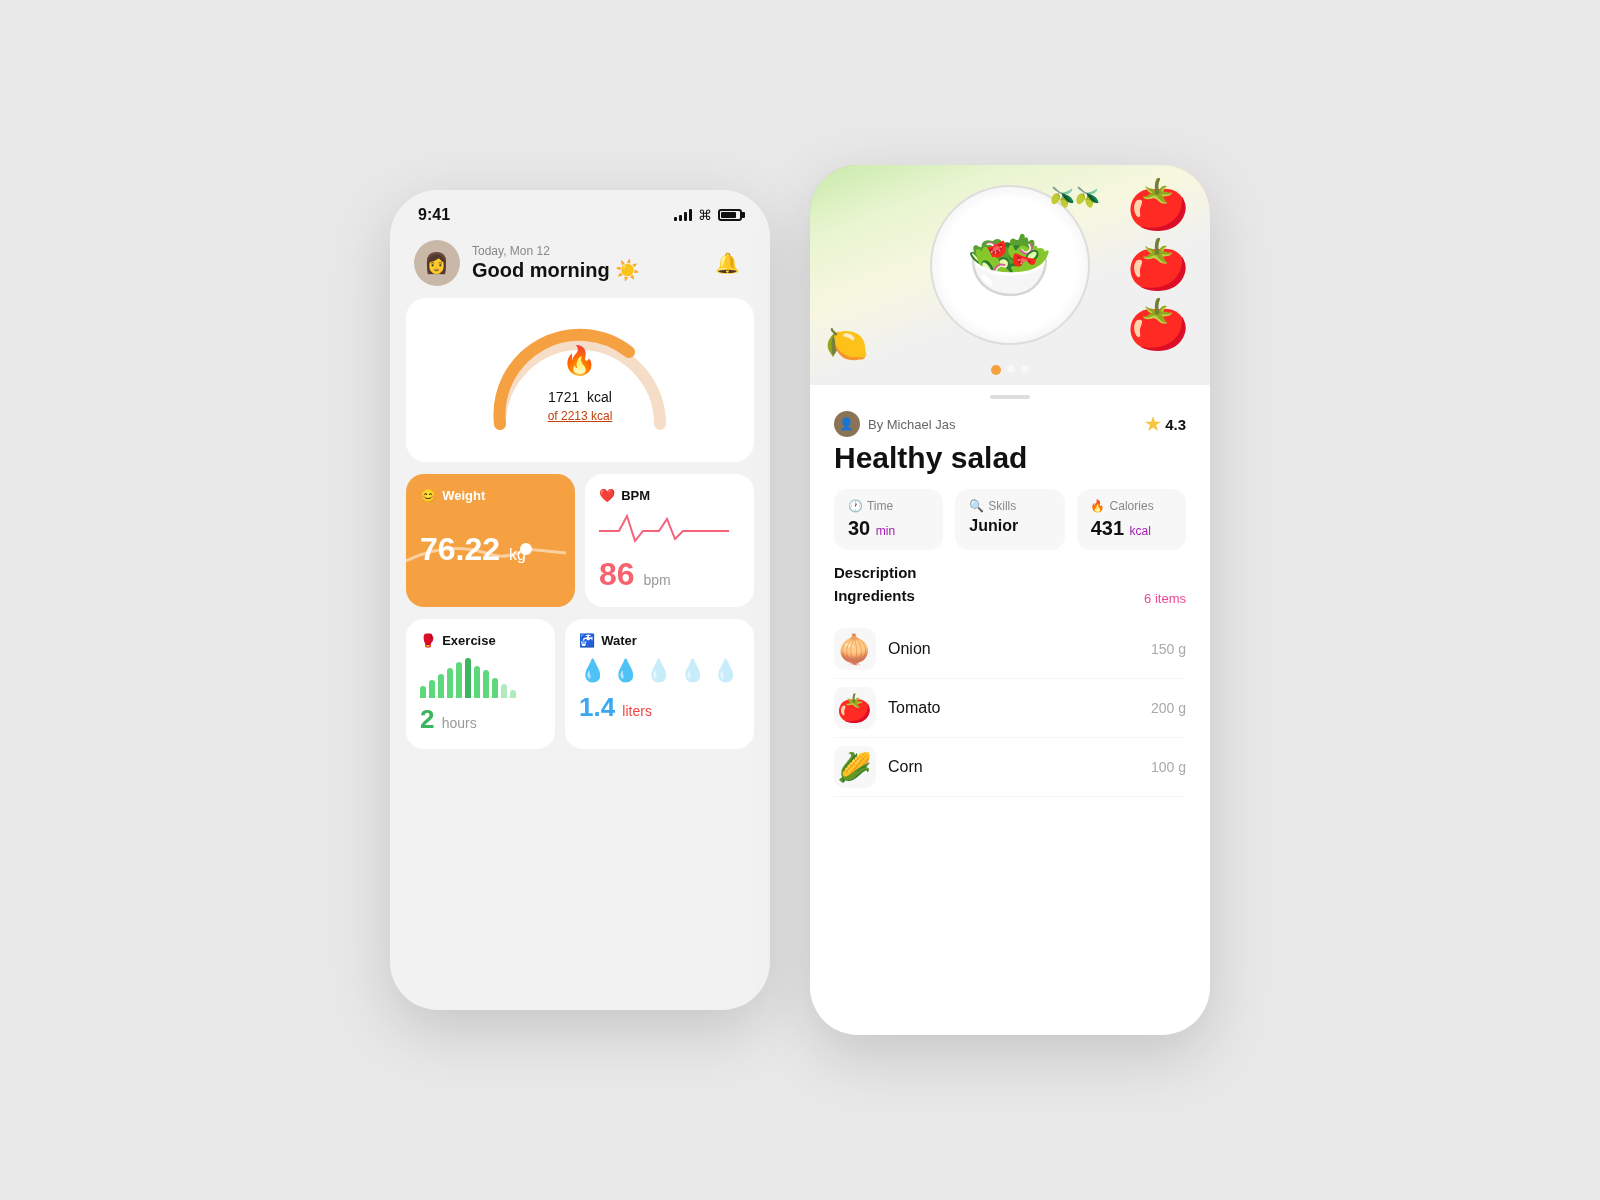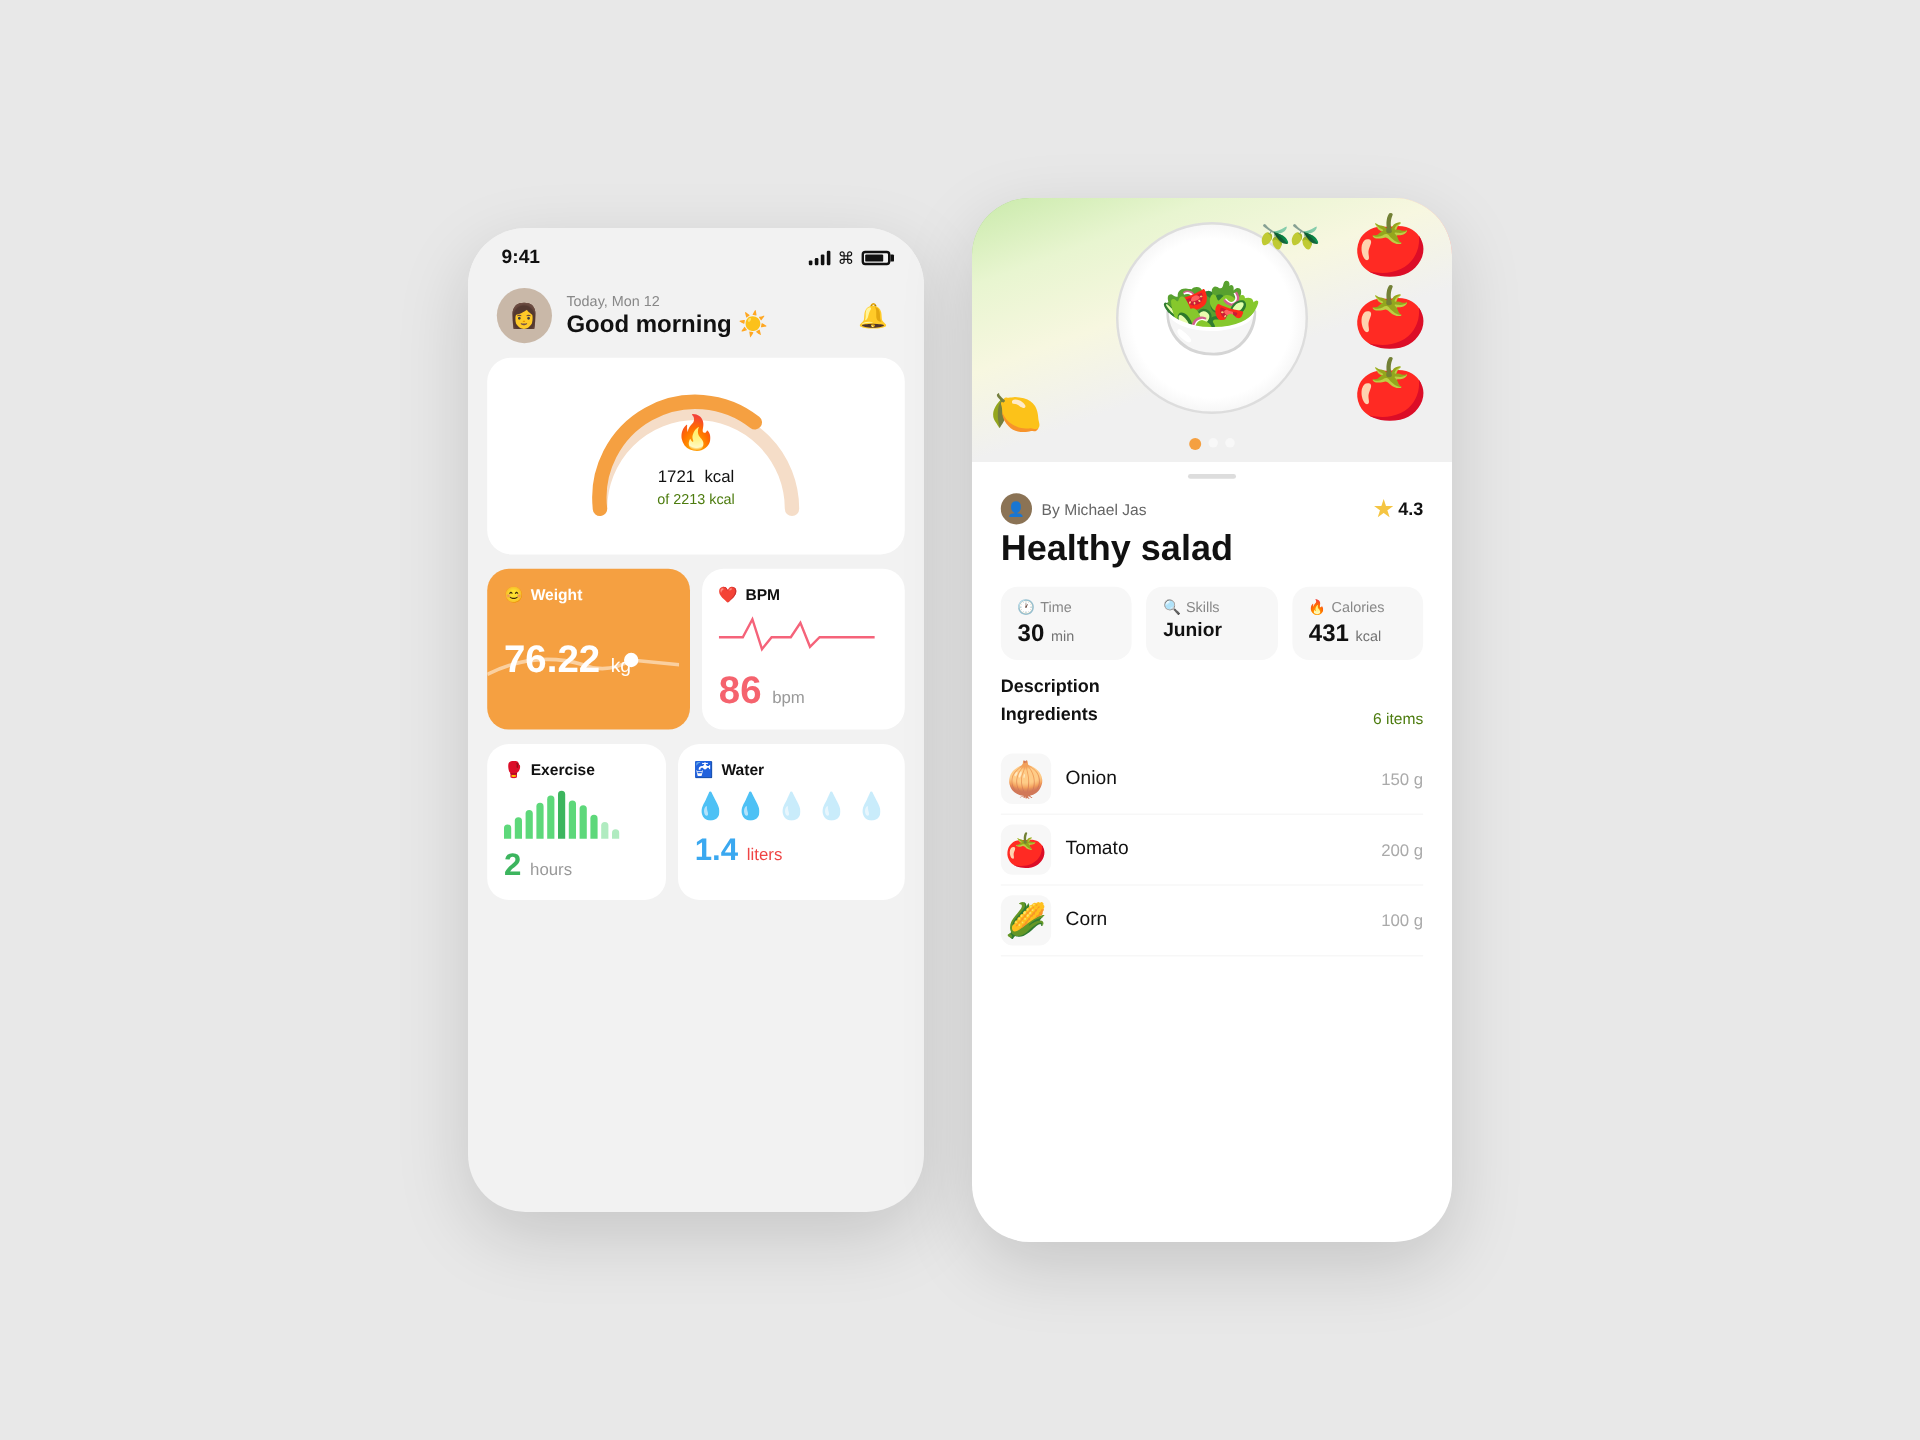--- a/index.html
+++ b/index.html
@@ -164,21 +164,22 @@
       font-size: 28px;
       font-weight: 800;
       color: #111;
     }
     .gauge-kcal span {
       font-size: 14px;
       font-weight: 400;
     }
     .gauge-sub {
       font-size: 12px;
-      color: #4d7c0f;
+      color: #c2410c;
+      text-decoration: underline;
     }
 
     .macros {
       display: flex;
       justify-content: space-around;
     }
     .macro-item { text-align: center; }
     .macro-label {
       font-size: 12px;
       color: #444;
@@ -477,21 +478,21 @@
       margin-bottom: 4px;
     }
     .stat-value {
       font-size: 20px;
       font-weight: 800;
       color: #111;
     }
     .stat-unit {
       font-size: 12px;
       font-weight: 400;
-      color: #737373;
+      color: #a21caf;
     }
 
     .section-title {
       font-size: 15px;
       font-weight: 700;
       color: #111;
       margin-bottom: 6px;
     }
     .description-text {
       font-size: 13px;
@@ -501,21 +502,21 @@
     }
 
     .ingredients-header {
       display: flex;
       justify-content: space-between;
       align-items: center;
       margin-bottom: 10px;
     }
     .ingredients-count {
       font-size: 13px;
-      color: #4d7c0f;
+      color: #ec4899;
     }
 
     .ingredient-item {
       display: flex;
       align-items: center;
       gap: 12px;
       padding: 8px 0;
       border-bottom: 1px solid #f5f5f5;
       position: relative;
     }

